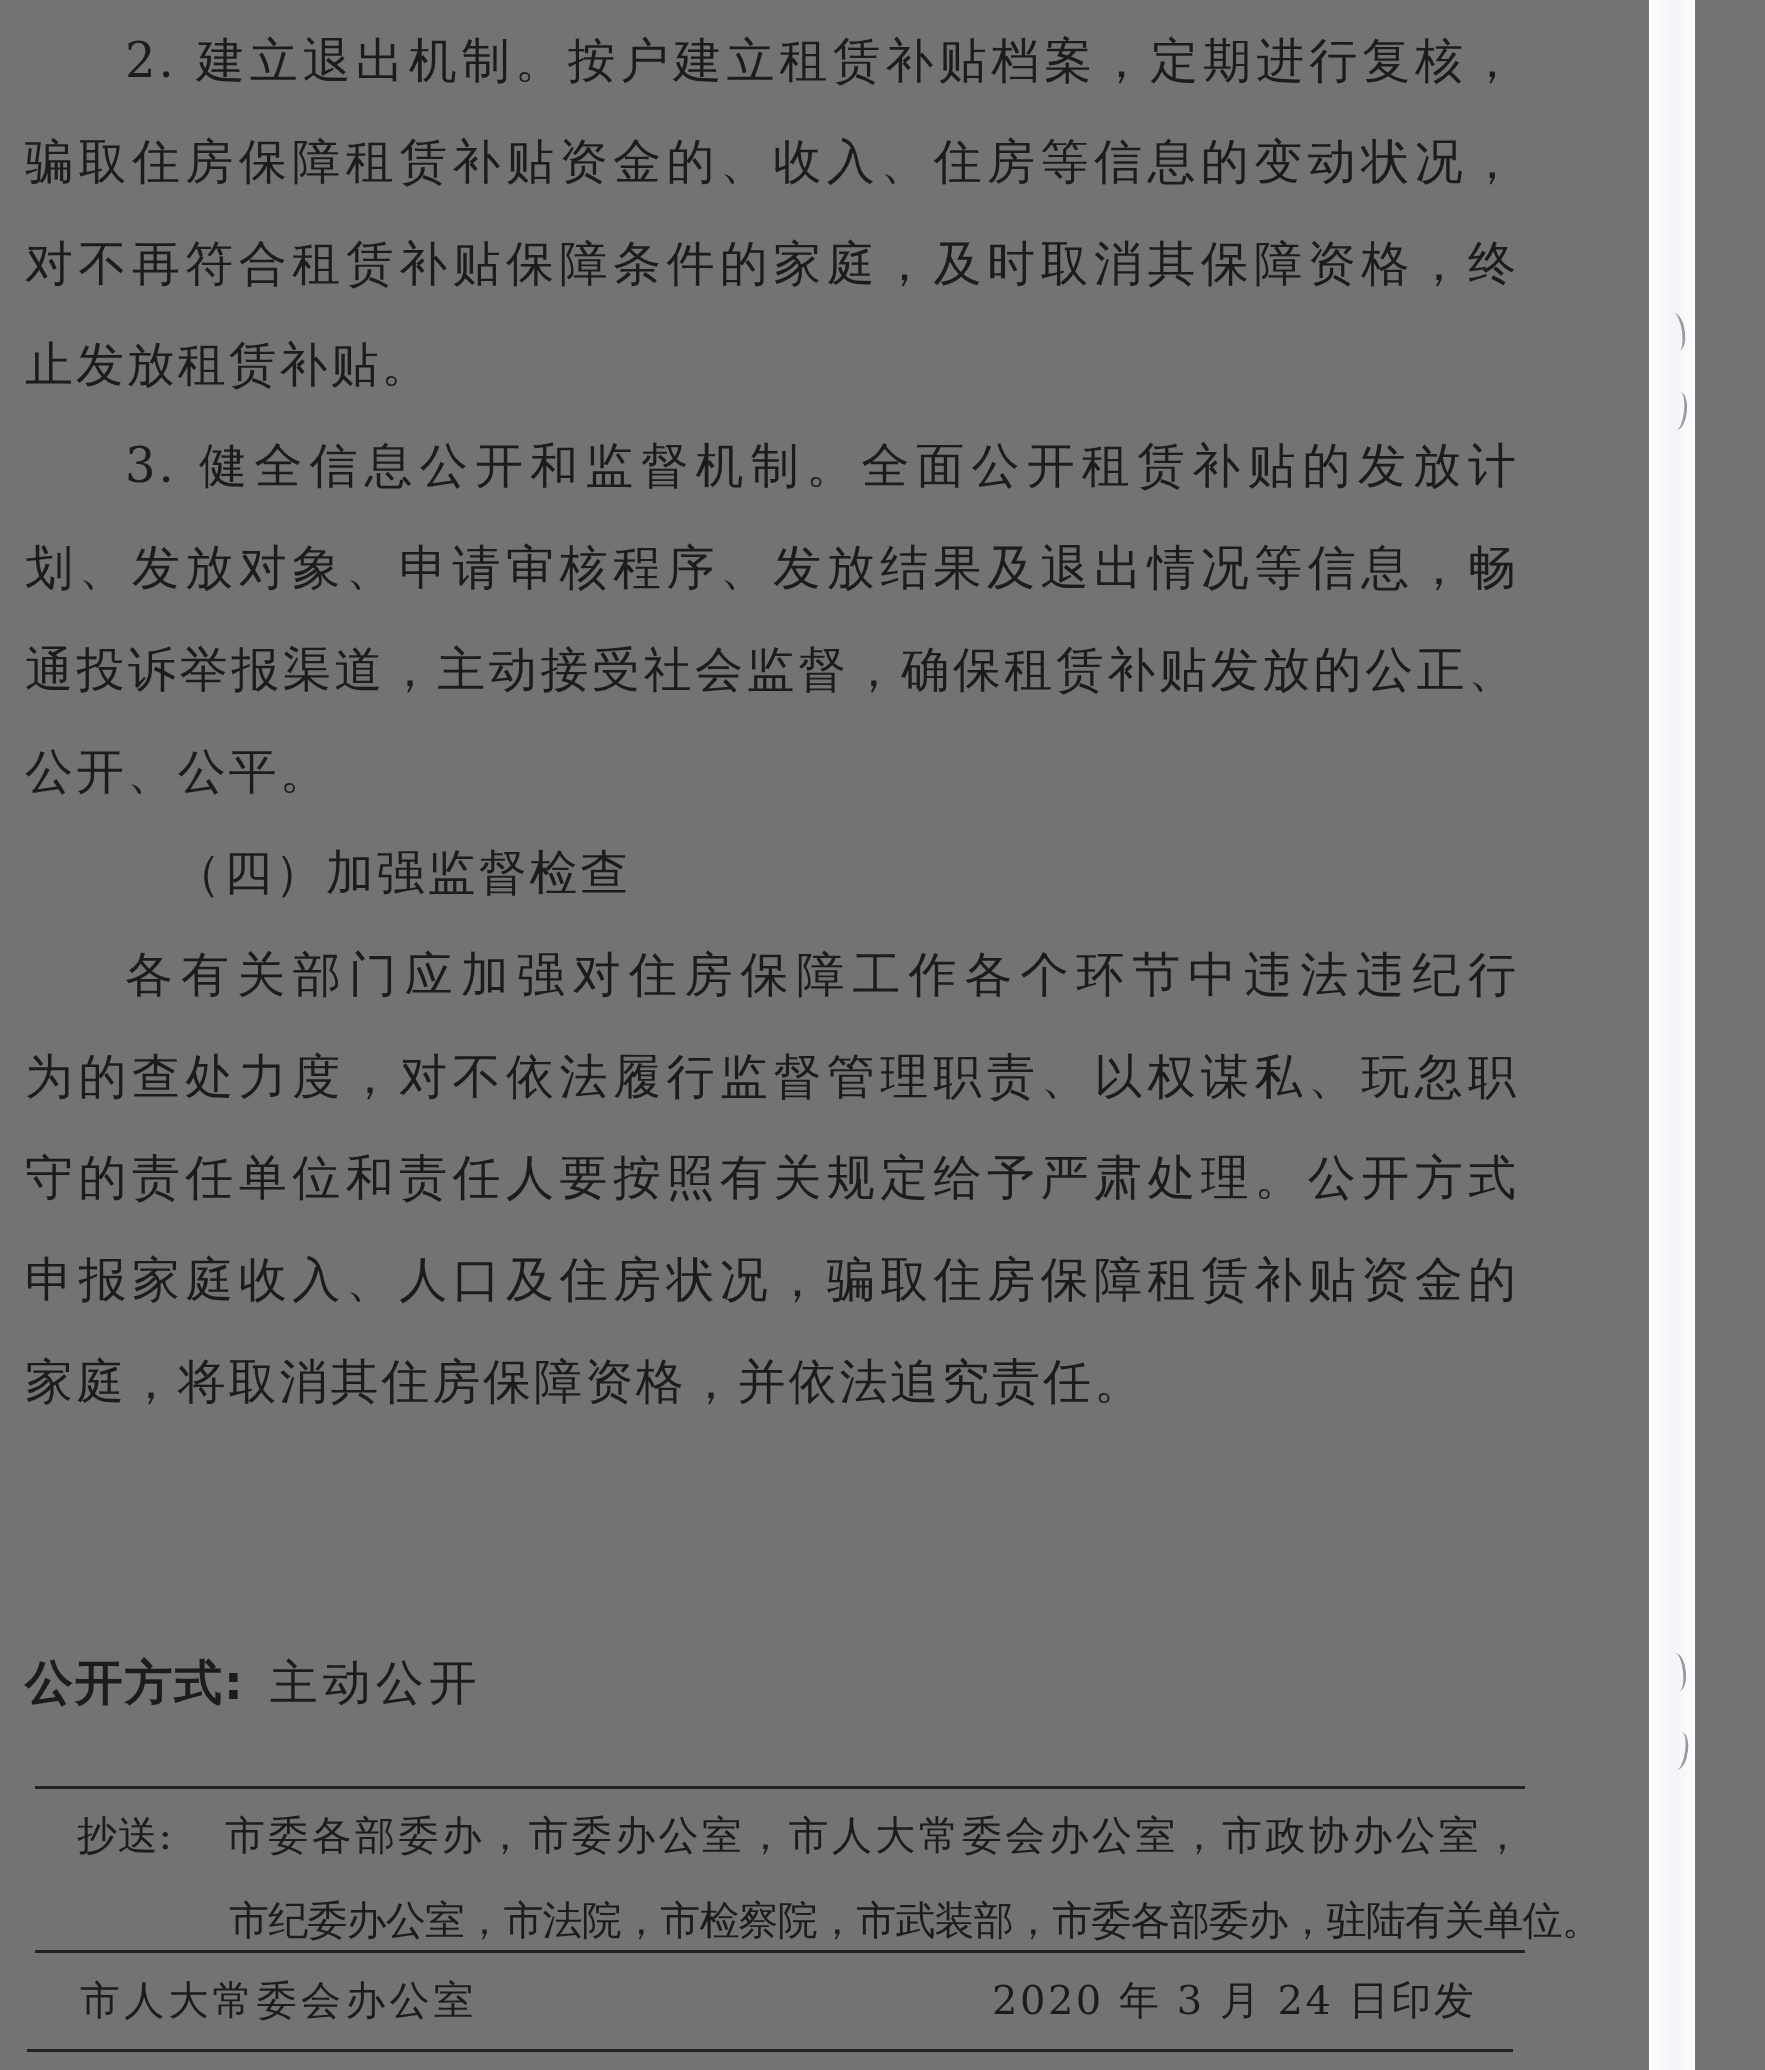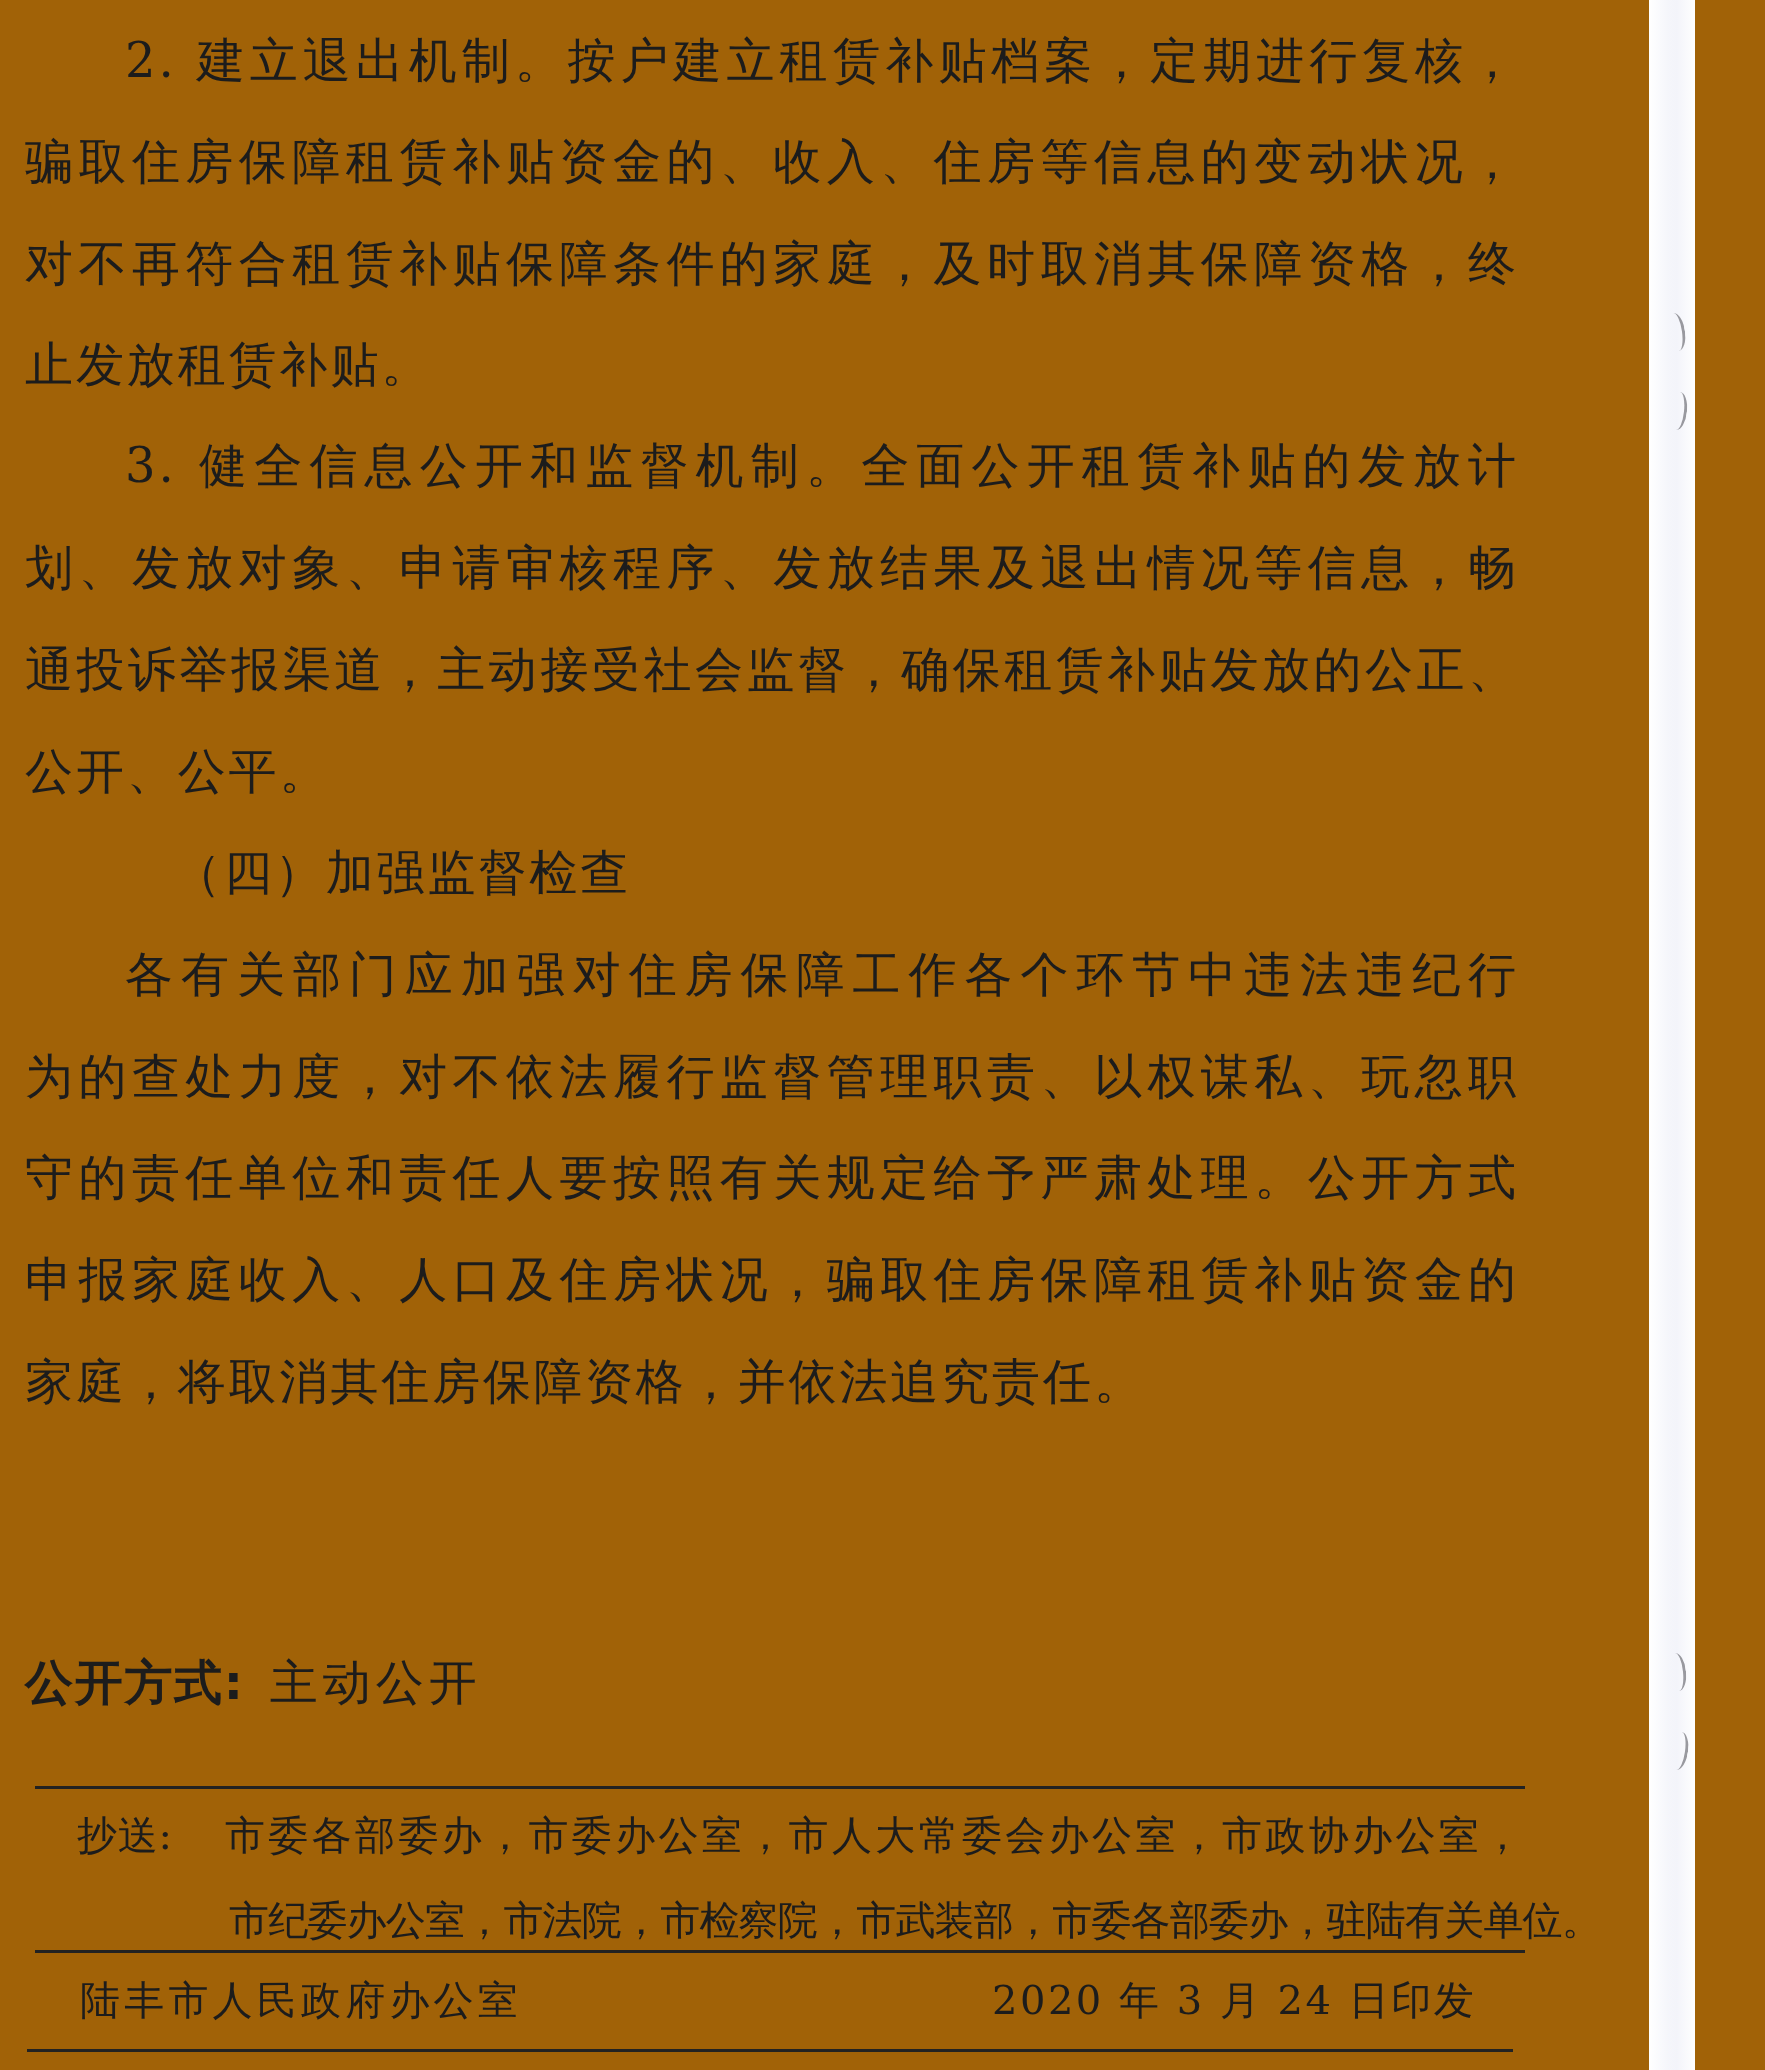--- a/index.html
+++ b/index.html
@@ -12,21 +12,21 @@
       height: 2071px;
       position: relative;
       overflow: hidden;
       font-family: "DejaVu Serif", "Liberation Serif", serif;
       color: #1c1c1c;
     }
     .page {
       position: absolute;
       left: 0; top: 0;
       width: 1766px; height: 2071px;
-      background: #a16207;
+      background: #737373;
     }
     
     .binding-strip {
       position: absolute;
       left: 1649px; top: 0;
       width: 46px; height: 2071px;
       background: linear-gradient(to right, #ffffff 0%, #f5f6fb 40%, #f3f4fa 60%, #ffffff 100%);
     }
     .staple {
       position: absolute;
@@ -131,20 +131,20 @@
 
   <div>
     <div class="rule" style="left:35px; top:1786px; width:1490px;"></div>
 
     <div class="footer-text" style="left:77px; top:1810px;">抄送:</div>
     <div class="footer-text cc-line" style="left:215px; top:1810px; width:1298px;">市委各部委办，市委办公室，市人大常委会办公室，市政协办公室，</div>
     <div class="footer-text cc-line" style="left:219px; top:1895px; width:1273px; letter-spacing:-0.8px;">市纪委办公室，市法院，市检察院，市武装部，市委各部委办，驻陆有关单位。</div>
 
     <div class="rule" style="left:35px; top:1950px; width:1490px;"></div>
 
-    <div class="footer-text" style="left:80px; top:1975px; letter-spacing:4.2px;">陆丰市人民政府办公室</div>
+    <div class="footer-text" style="left:80px; top:1975px; letter-spacing:4.2px;">市人大常委会办公室</div>
     <div class="footer-text" style="left:992px; top:1975px; letter-spacing:2.5px;">2020 年 3 月 24 日印发</div>
 
     <div class="rule" style="left:27px; top:2049px; width:1486px;"></div>
   </div>
 
 </div>
 
 
 </body></html>

